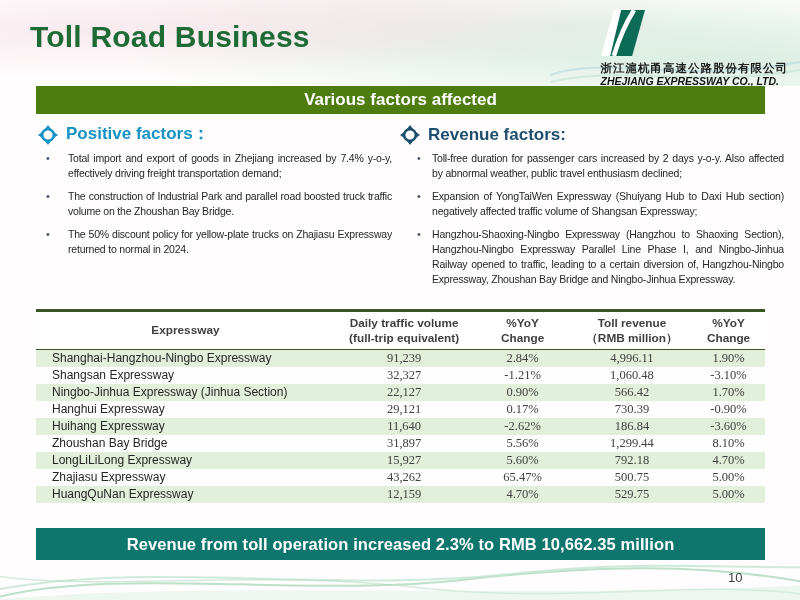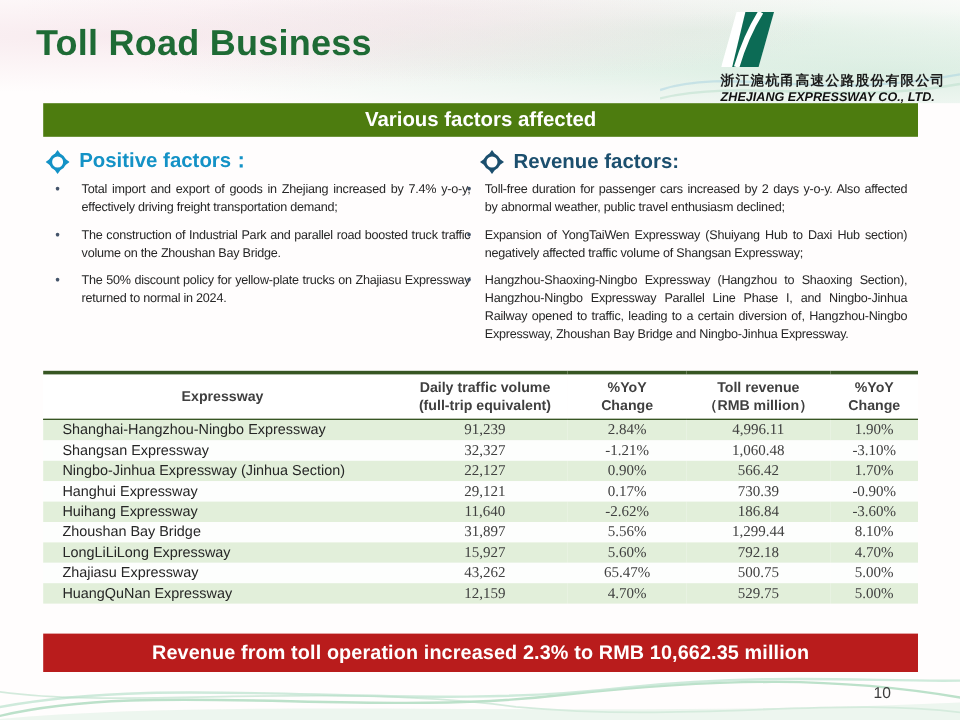--- a/index.html
+++ b/index.html
@@ -37,42 +37,42 @@
   
   .factor-head { position:absolute; top:119px; height:26px; display:flex; align-items:flex-end; gap:8px;
     font-size:17px; font-weight:700; }
   .factor-head.pos { left:38px; color:#1492c6; }
   .factor-head.neg { left:400px; color:#1c4f6e; }
 
   
   .factor-list { position:absolute; top:151px; list-style:none;
     font-size:10.5px; line-height:15px; letter-spacing:-.2px; color:#262626; }
   .factor-list.pos { left:38px; width:354px; }
-  .factor-list.neg { left:388px; width:368px; }
+  .factor-list.neg { left:416px; width:368px; }
   .factor-list li { position:relative; text-align:justify; margin-bottom:8px; }
   .factor-list.pos li { padding-left:30px; }
   .factor-list.neg li { padding-left:16px; }
   .factor-list li::before { content:"•"; position:absolute; color:#44546a; font-size:11px; }
   .factor-list.pos li::before { left:8px; }
   .factor-list.neg li::before { left:1px; }
 
   
   .data-table { position:absolute; top:309px; left:36px; width:729px; border-collapse:collapse; table-layout:fixed; }
   .data-table th { border-top:3.5px solid #375623; border-bottom:1.5px solid #375623;
     height:39px; font-size:11.8px; font-weight:700; color:#3f3f3f; text-align:center;
     white-space:pre-line; line-height:1.25; vertical-align:middle; background:#fff; }
   .data-table td { height:17px; vertical-align:middle; }
   .data-table tbody tr:nth-child(odd) { background:#e2efda; }
   .data-table tbody tr:nth-child(even) { background:#fdfefd; }
   td.name { font-size:12px; color:#262626; padding-left:16px; text-align:left; white-space:nowrap; }
   td.num { font-family:"Liberation Serif", serif; font-size:12.5px; color:#404040; text-align:center; }
 
   
   .summary { position:absolute; top:528px; left:36px; width:729px; height:32px;
-    background:#b91c1c; color:#fff; font-size:16.5px; font-weight:700;
+    background:#0f766e; color:#fff; font-size:16.5px; font-weight:700;
     display:flex; align-items:center; justify-content:center; letter-spacing:.1px; }
 
   .page-num { position:absolute; top:570px; left:728px; font-size:13px; color:#3c3c3c; }
 </style>
 </head>
 <body>
 
 <div class="slide">
 
   <div class="bg-top"></div>

